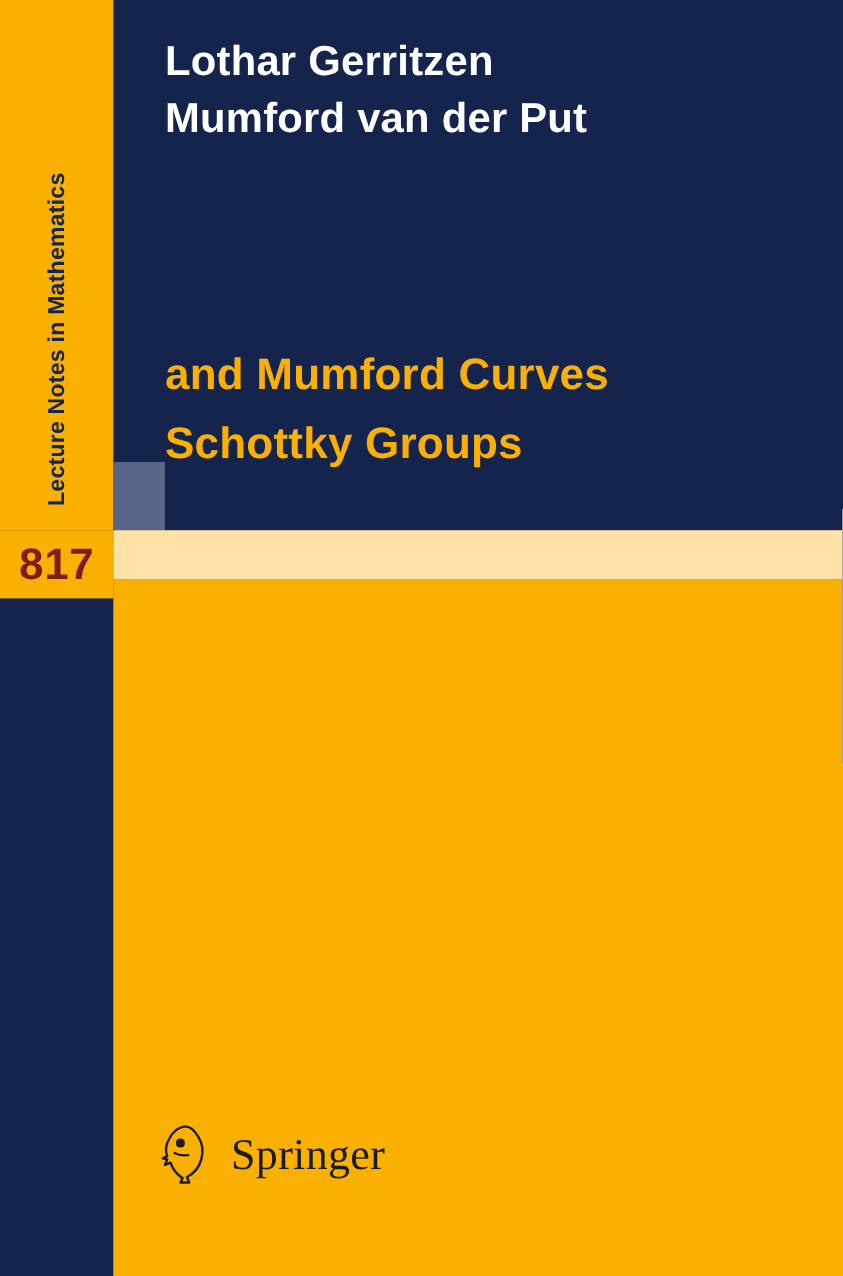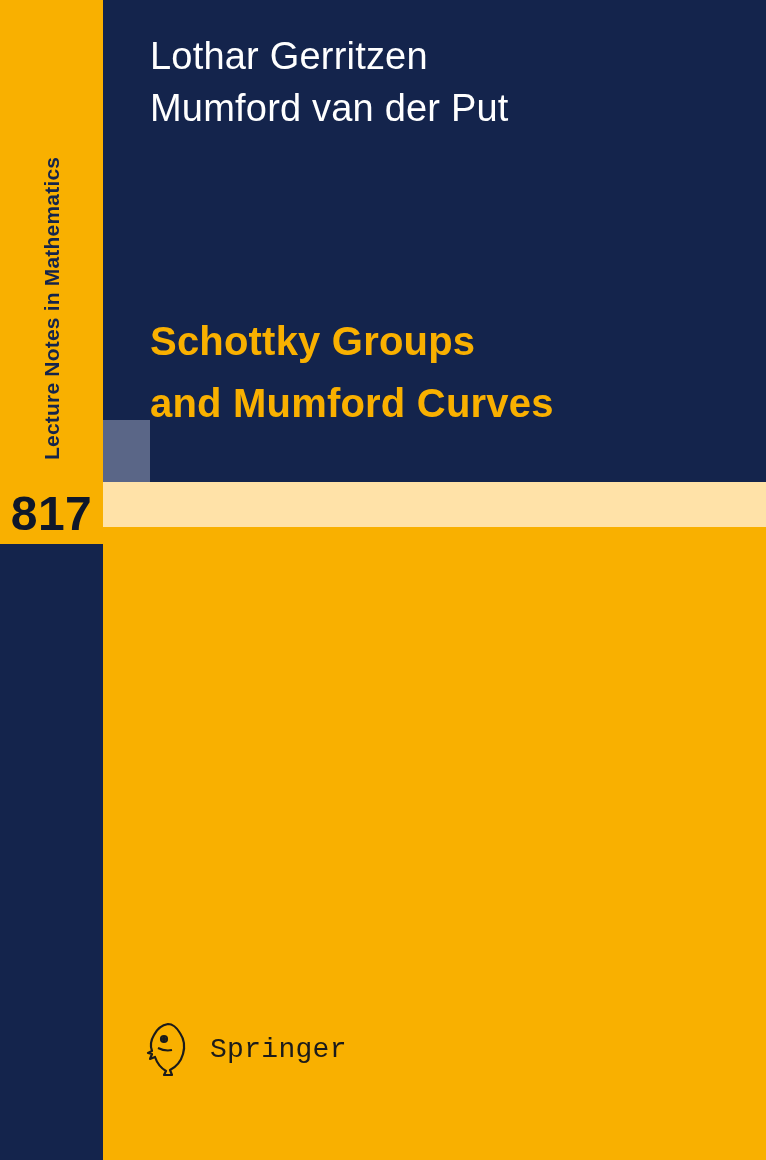--- a/index.html
+++ b/index.html
@@ -52,22 +52,22 @@
     left: 0;
     top: 482px;
     width: 103px;
     height: 62px;
     background: #f9b000;
     display: flex;
     align-items: center;
     justify-content: center;
   }
   .spine-number span {
-    color: #0f172a;
-    font-size: 48px;
+    color: #7f1d1d;
+    font-size: 40px;
     font-weight: bold;
     letter-spacing: 0.5px;
   }
   
   .spine-block {
     position: absolute;
     left: 103px;
     top: 420px;
     width: 47px;
     height: 62px;
@@ -94,21 +94,21 @@
   
   .authors {
     position: absolute;
     left: 150px;
     top: 30px;
     width: 580px;
   }
   .author-line {
     color: #ffffff;
     font-size: 38px;
-    font-weight: normal;
+    font-weight: bold;
     line-height: 1.38;
     letter-spacing: 0.2px;
   }
   
   .title {
     position: absolute;
     left: 150px;
     top: 310px;
     width: 590px;
   }
@@ -128,23 +128,23 @@
     align-items: center;
     gap: 14px;
   }
   .publisher-mark {
     width: 56px;
     height: 58px;
     flex: 0 0 auto;
   }
   .publisher-name {
     color: #1b1b1b;
-    font-size: 28px;
+    font-size: 40px;
     letter-spacing: 0.3px;
-    font-family: Liberation Mono, monospace;
+    font-family: Liberation Serif, serif;
   }
 </style>
 </head>
 <body>
 
 <div class="cover">
 
   <div class="spine">
     <div class="spine-series">
       <span>Lecture Notes in Mathematics</span>
@@ -160,22 +160,22 @@
   <div class="pale-band"></div>
 
   <div class="lower-panel"></div>
 
   <div class="authors">
     <div class="author-line">Lothar Gerritzen</div>
     <div class="author-line">Mumford van der Put</div>
   </div>
 
   <div class="title">
+    <div class="title-line">and Mumford Curves</div>
     <div class="title-line">Schottky Groups</div>
-    <div class="title-line">and Mumford Curves</div>
   </div>
 
   <div class="publisher">
     <span class="publisher-mark">
       <svg viewBox="0 0 56 58" width="56" height="58" aria-hidden="true">
         <path d="M28 4 C22 5 17 9 14 15 C11 20 10 26 12 31 L8 33 L12 34 L10 39 L15 37 C17 43 21 48 26 51 L24 55 L32 55 L30 50 C36 47 41 41 43 34 C45 27 44 19 40 13 C37 8 33 4 28 4 Z M24 16 C26 16 27 17 27 19 C27 21 26 22 24 22 C22 22 21 21 21 19 C21 17 22 16 24 16 Z" fill="none" stroke="#1b1b1b" stroke-width="2.2" stroke-linejoin="round"></path>
         <path d="M18 28 C22 30 27 31 32 30" fill="none" stroke="#1b1b1b" stroke-width="2"></path>
         <circle cx="24" cy="19" r="2.2" fill="#1b1b1b"></circle>
       </svg>
     </span>

